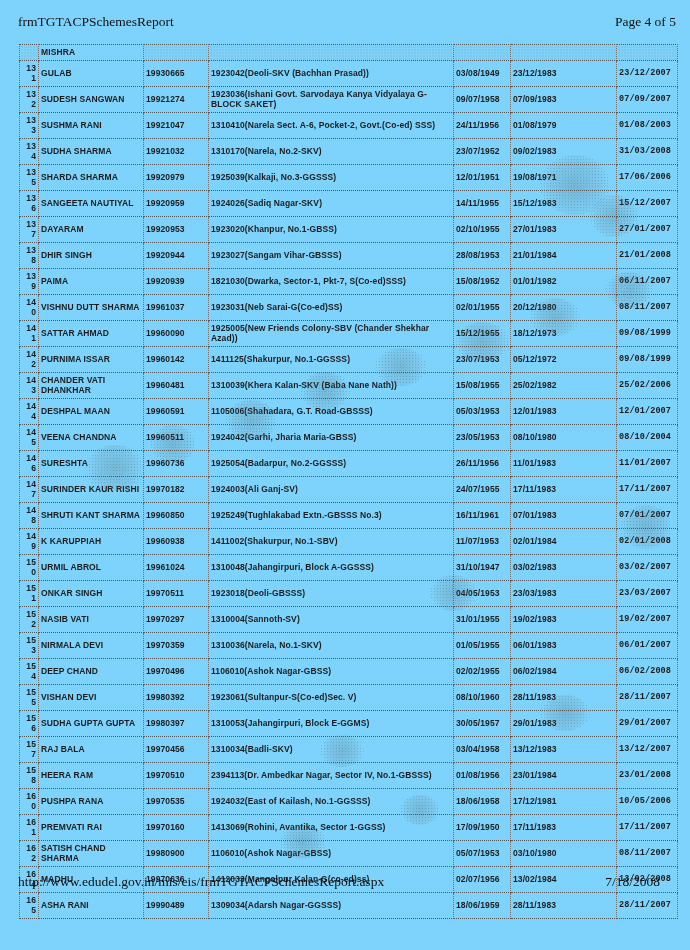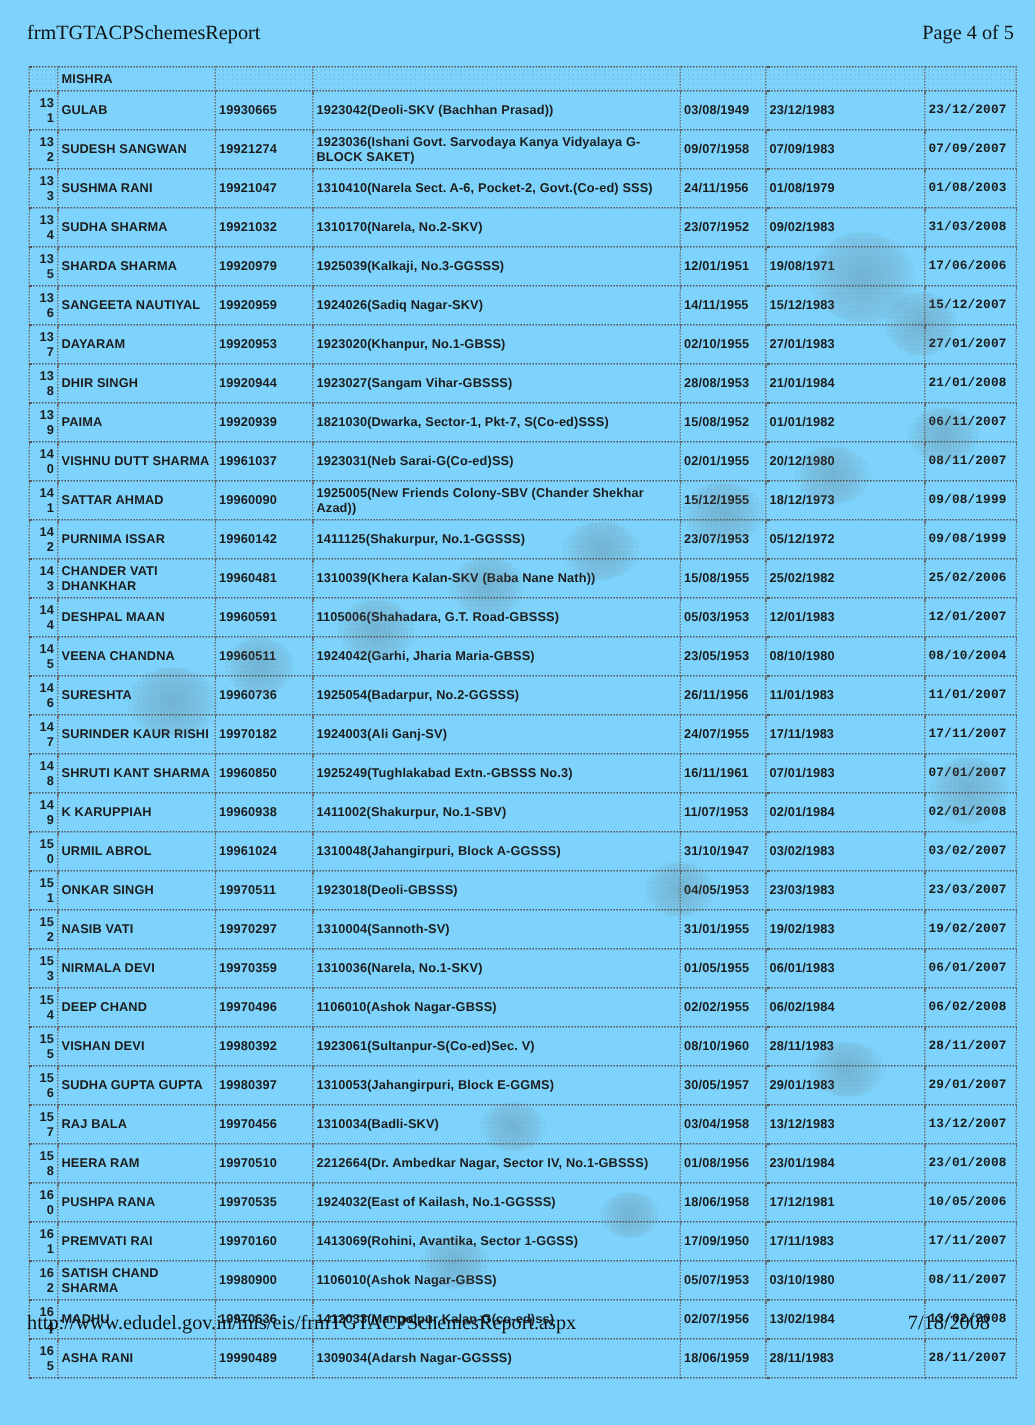--- a/index.html
+++ b/index.html
@@ -366,21 +366,21 @@
       <td class="c-school">1310034(Badli-SKV)</td>
       <td class="c-dob">03/04/1958</td>
       <td class="c-d1">13/12/1983</td>
       <td class="c-d2">13/12/2007</td>
     </tr>
 
     <tr>
       <td class="c-sno">158</td>
       <td class="c-name">HEERA RAM</td>
       <td class="c-emp">19970510</td>
-      <td class="c-school">2212664(Dr. Ambedkar Nagar, Sector IV, No.1-GBSSS)</td>
+      <td class="c-school">2394113(Dr. Ambedkar Nagar, Sector IV, No.1-GBSSS)</td>
       <td class="c-dob">01/08/1956</td>
       <td class="c-d1">23/01/1984</td>
       <td class="c-d2">23/01/2008</td>
     </tr>
 
 
     <tr>
       <td class="c-sno">160</td>
       <td class="c-name">PUSHPA RANA</td>
       <td class="c-emp">19970535</td>

